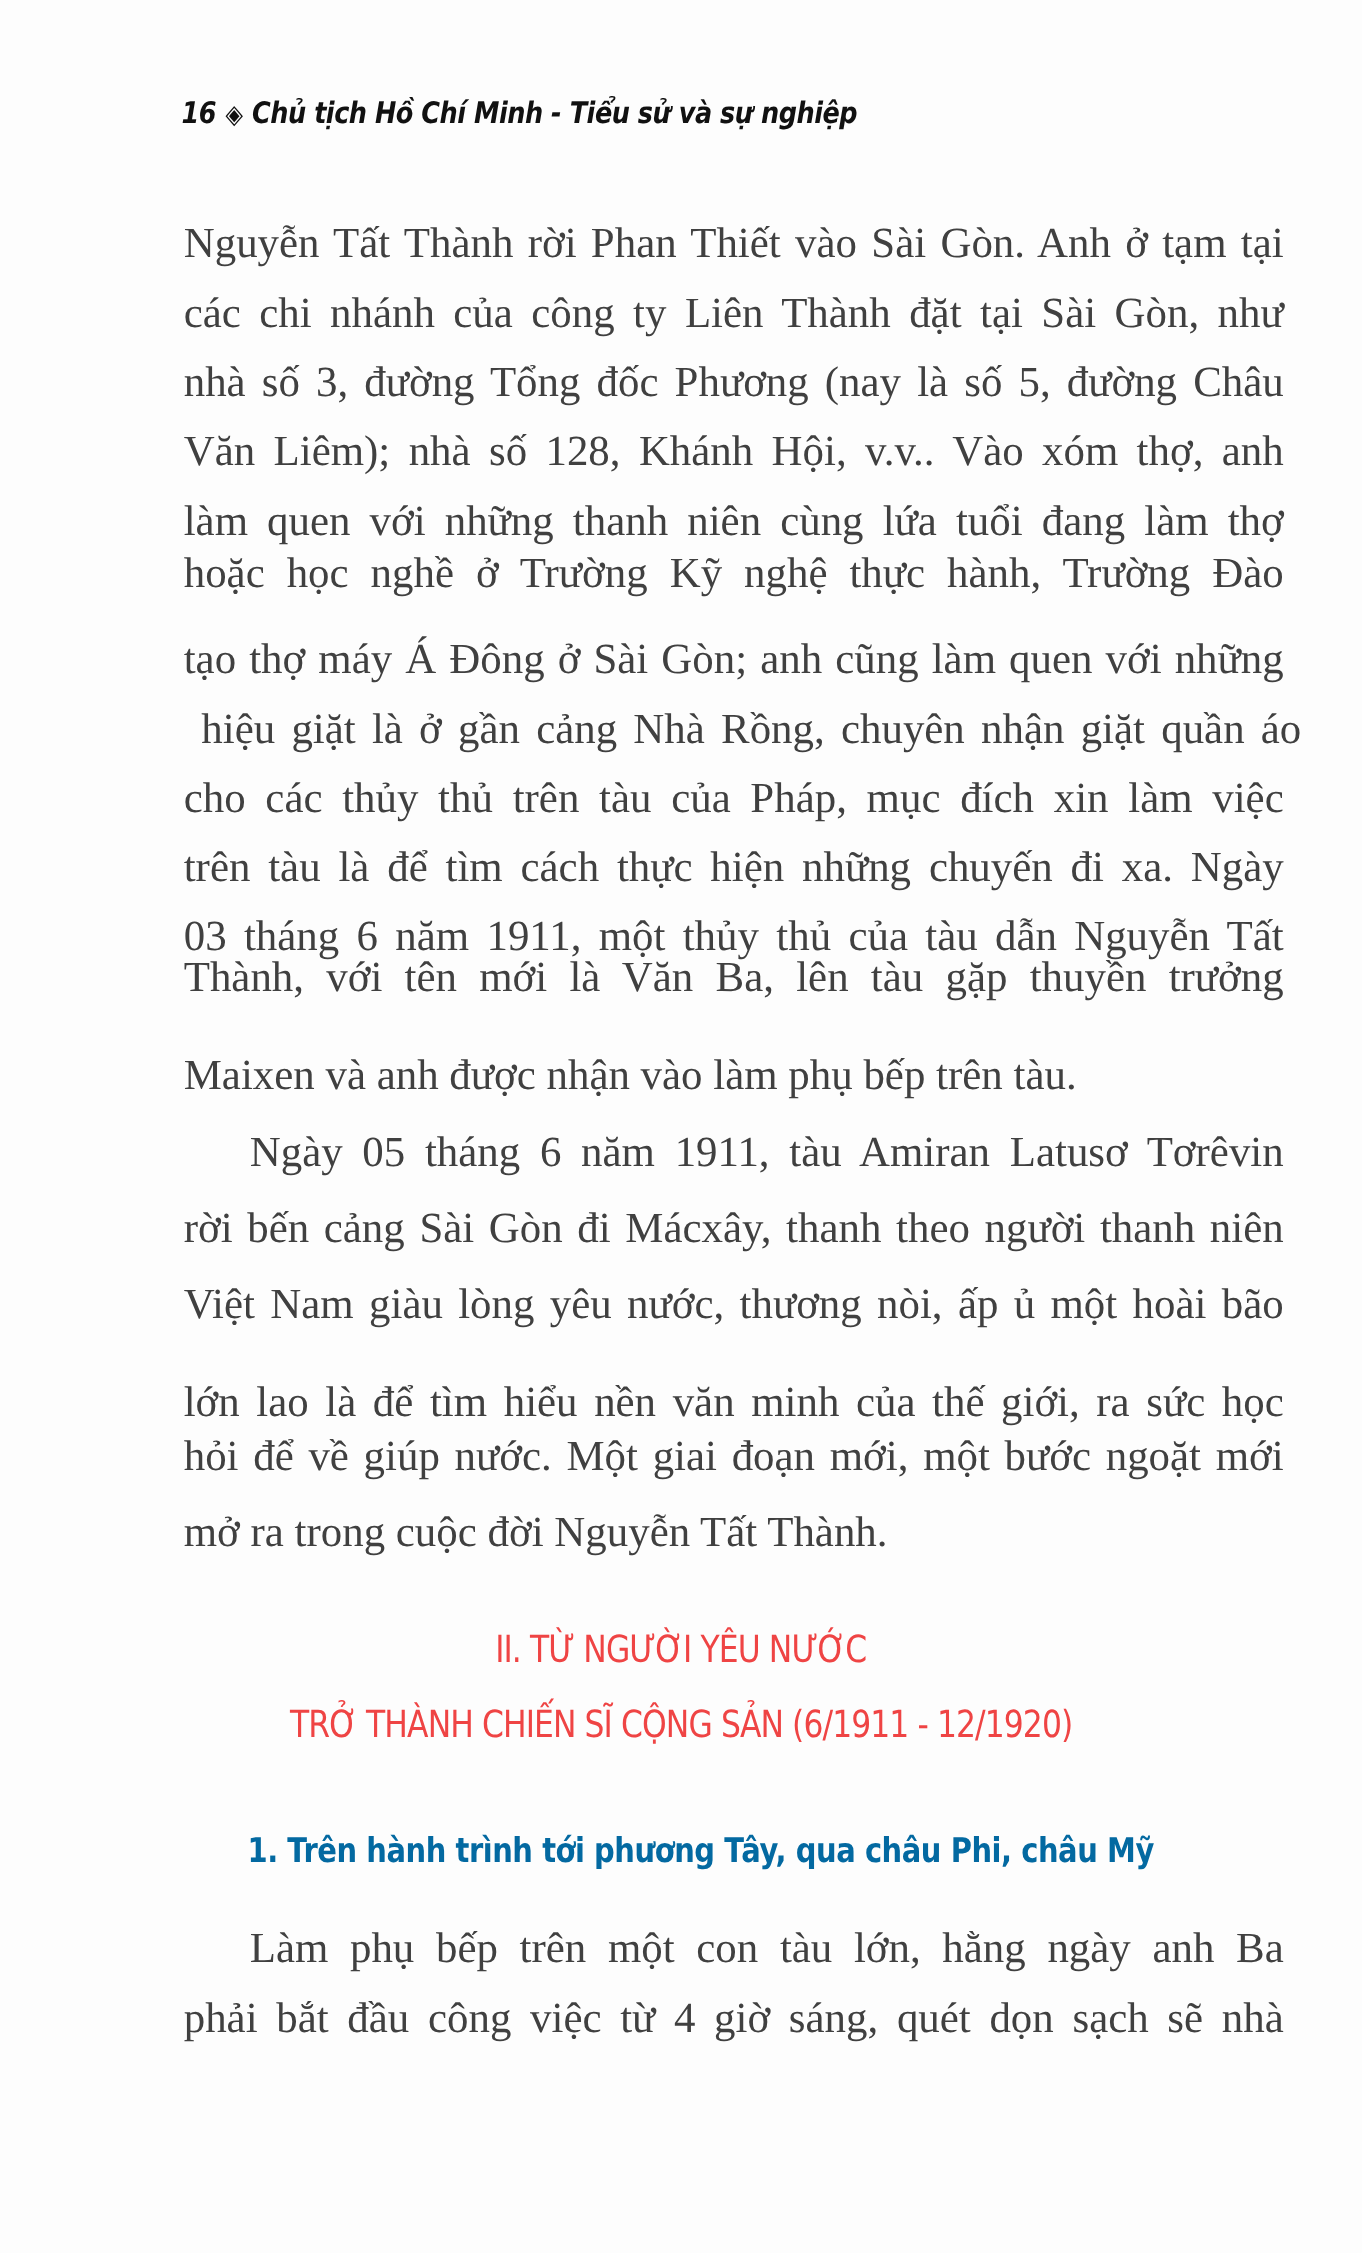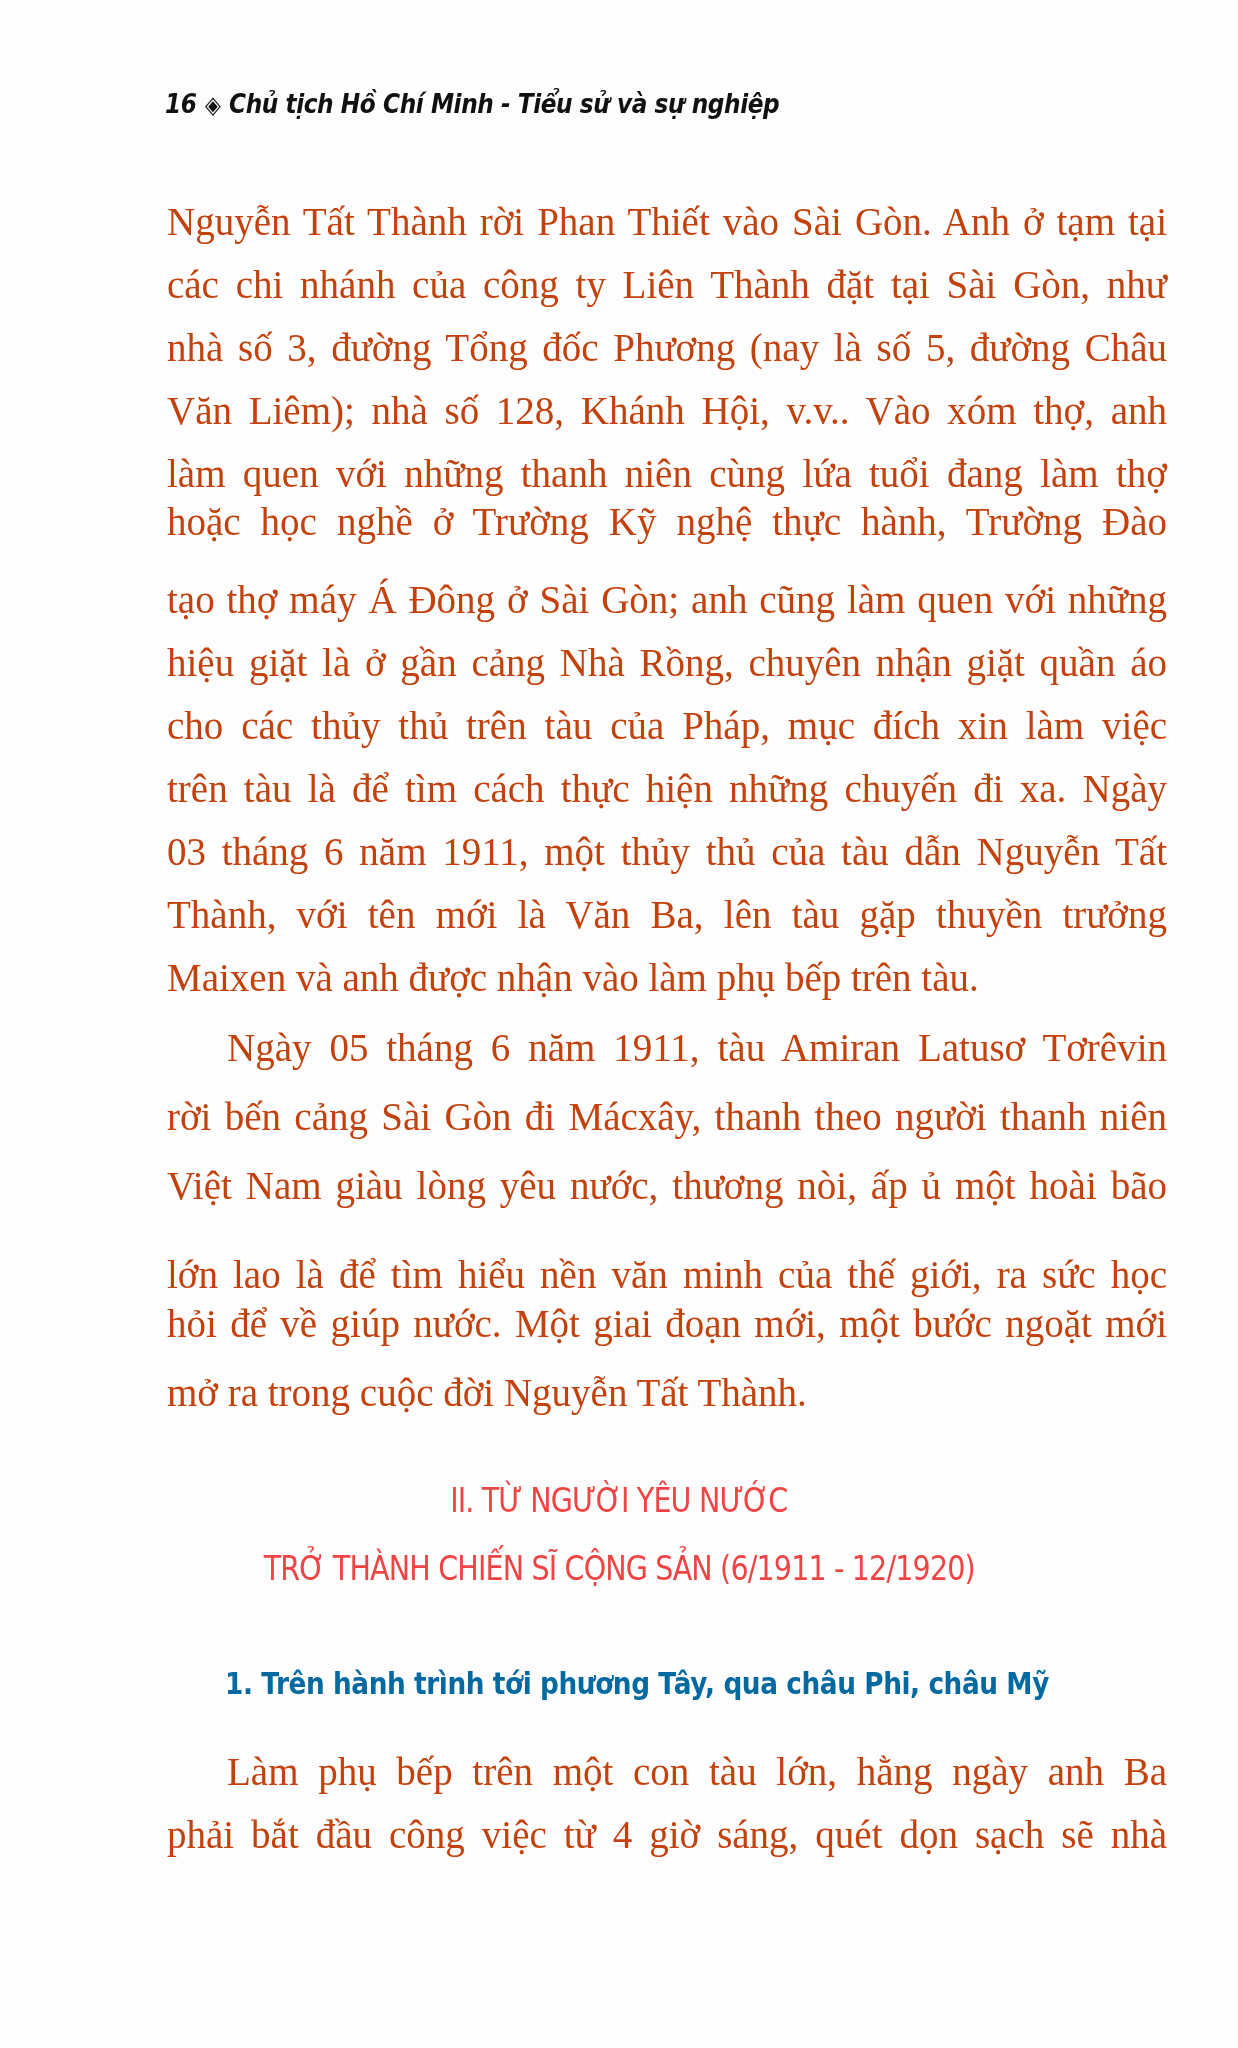--- a/index.html
+++ b/index.html
@@ -42,21 +42,21 @@
       font-style: normal;
       font-size: 24px;
     }
     .line {
       position: absolute;
       left: 167px;
       width: 1000px;
       font-family: "Liberation Serif", serif;
       font-size: 39px;
       line-height: 48px;
-      color: #c2410c;
+      color: #404040;
       white-space: nowrap;
       text-align: justify;
       text-align-last: justify;
     }
     .line.last { text-align-last: left; }
     .line.indent { left: 227px; width: 940px; }
     .section-heading {
       position: absolute;
       left: 0;
       width: 1238px;
@@ -100,25 +100,25 @@
     <span class="page-num">16</span><span class="ornament">◈</span><span>Chủ tịch Hồ Chí Minh - Tiểu sử và sự nghiệp</span>
   </div>
 
   <div class="line" style="top: 198px;">Nguyễn Tất Thành rời Phan Thiết vào Sài Gòn. Anh ở tạm tại</div>
   <div class="line" style="top: 261px;">các chi nhánh của công ty Liên Thành đặt tại Sài Gòn, như</div>
   <div class="line" style="top: 324px;">nhà số 3, đường Tổng đốc Phương (nay là số 5, đường Châu</div>
   <div class="line" style="top: 387px;">Văn Liêm); nhà số 128, Khánh Hội, v.v.. Vào xóm thợ, anh</div>
   <div class="line" style="top: 450px;">làm quen với những thanh niên cùng lứa tuổi đang làm thợ</div>
   <div class="line" style="top: 498px;">hoặc học nghề ở Trường Kỹ nghệ thực hành, Trường Đào</div>
   <div class="line" style="top: 576px;">tạo thợ máy Á Đông ở Sài Gòn; anh cũng làm quen với những</div>
-  <div class="line" style="top: 639px;">hiệu giặt là ở gần cảng Nhà Rồng, chuyên nhận giặt quần áo</div>
+  <div class="line" style="top: 639px; margin-left: 16px;">hiệu giặt là ở gần cảng Nhà Rồng, chuyên nhận giặt quần áo</div>
   <div class="line" style="top: 702px;">cho các thủy thủ trên tàu của Pháp, mục đích xin làm việc</div>
   <div class="line" style="top: 765px;">trên tàu là để tìm cách thực hiện những chuyến đi xa. Ngày</div>
   <div class="line" style="top: 828px;">03 tháng 6 năm 1911, một thủy thủ của tàu dẫn Nguyễn Tất</div>
-  <div class="line" style="top: 891px;">Thành, với tên mới là Văn Ba, lên tàu gặp thuyền trưởng</div>
+  <div class="line" style="top: 865px;">Thành, với tên mới là Văn Ba, lên tàu gặp thuyền trưởng</div>
   <div class="line last" style="top: 954px;">Maixen và anh được nhận vào làm phụ bếp trên tàu.</div>
 
   <div class="line indent" style="top: 1024px;">Ngày 05 tháng 6 năm 1911, tàu Amiran Latusơ Tơrêvin</div>
   <div class="line" style="top: 1093px;">rời bến cảng Sài Gòn đi Mácxây, thanh theo người thanh niên</div>
   <div class="line" style="top: 1162px;">Việt Nam giàu lòng yêu nước, thương nòi, ấp ủ một hoài bão</div>
   <div class="line" style="top: 1231px; margin-top: 20px;">lớn lao là để tìm hiểu nền văn minh của thế giới, ra sức học</div>
   <div class="line" style="top: 1300px;">hỏi để về giúp nước. Một giai đoạn mới, một bước ngoặt mới</div>
   <div class="line last" style="top: 1369px;">mở ra trong cuộc đời Nguyễn Tất Thành.</div>
 
   <div class="section-heading" style="top:1478px"><span>II. TỪ NGƯỜI YÊU NƯỚC</span></div>

